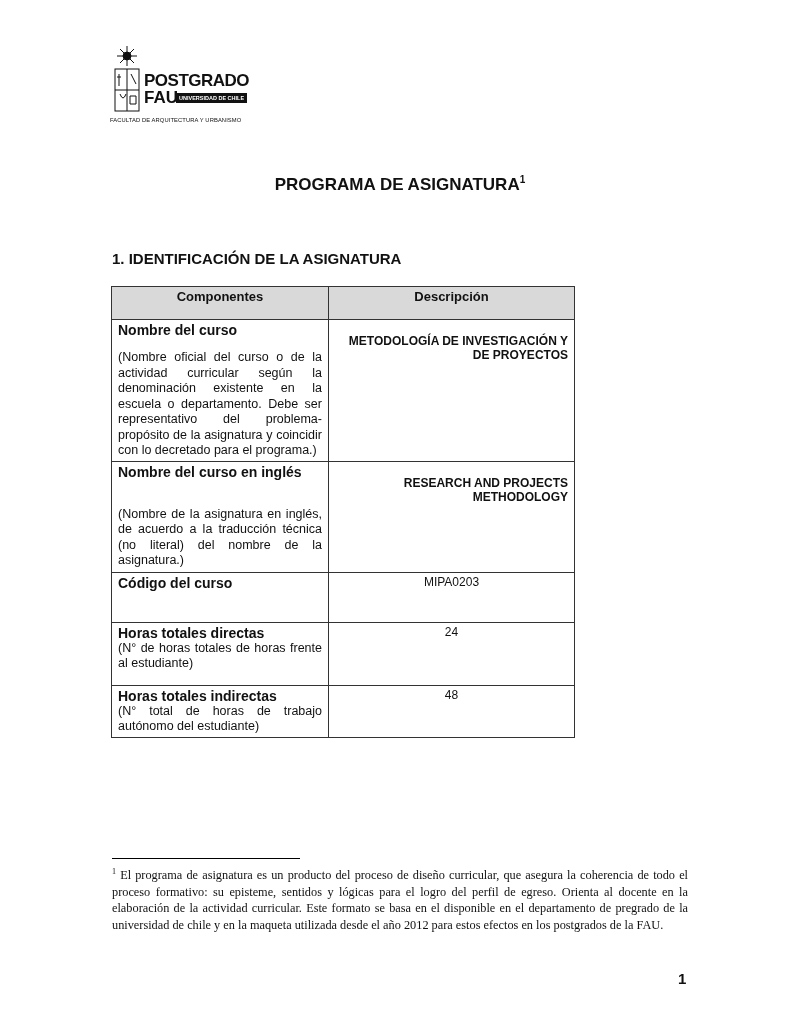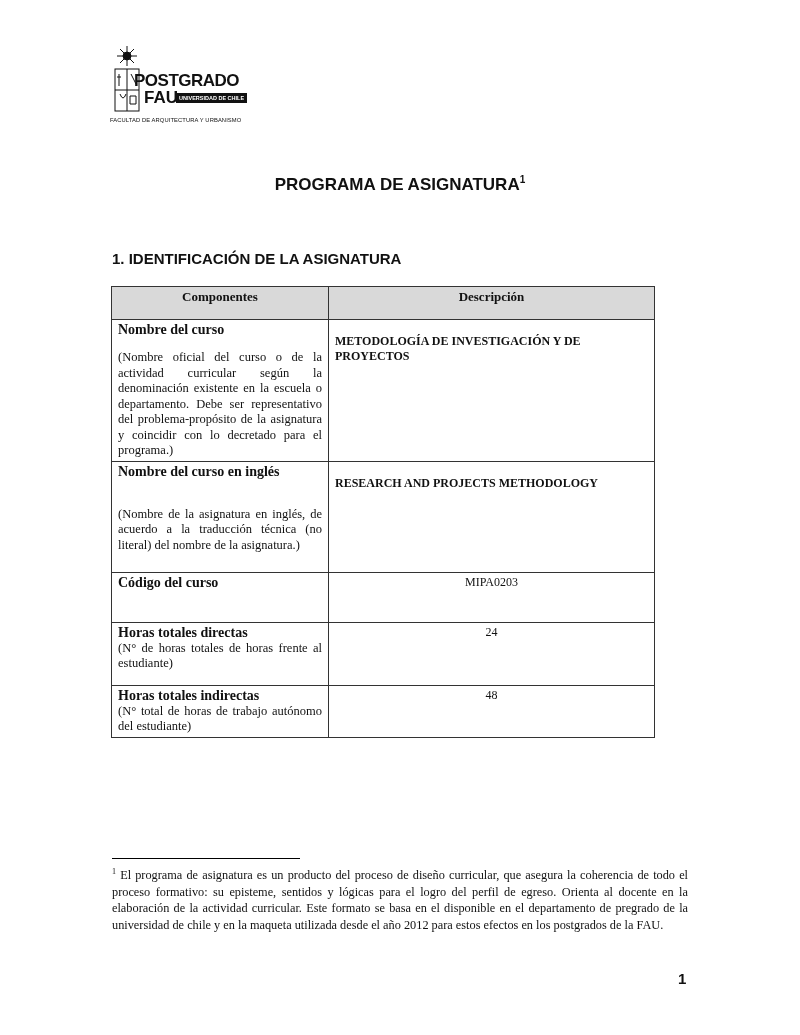--- a/index.html
+++ b/index.html
@@ -1,34 +1,34 @@
 <!DOCTYPE html>
 <html><head>
 <meta charset="utf-8">
 <style>
   html, body { margin:0; padding:0; background:#ffffff; }
   body { width:800px; height:1035px; position:relative; overflow:hidden; font-family:"Liberation Sans", sans-serif; color:#111; }
   .logo { position:absolute; left:110px; top:44px; width:125px; height:82px; }
   .logo-emblem { position:absolute; left:2px; top:0; width:30px; height:70px; }
-  .logo-title { position:absolute; left:24px; top:28px; font-weight:bold; font-size:17px; letter-spacing:-0.5px; line-height:17px; font-family:"Liberation Sans", sans-serif; }
+  .logo-title { position:absolute; left:34px; top:28px; font-weight:bold; font-size:17px; letter-spacing:-0.5px; line-height:17px; font-family:"Liberation Sans", sans-serif; }
   .logo-fau { position:absolute; left:34px; top:45px; font-weight:bold; font-size:17px; line-height:17px;text-align:center; }
   .logo-uchile { position:absolute; left:66px; top:49px; background:#111; color:#fff; font-size:5.5px; font-weight:bold; padding:2px 3px; white-space:nowrap; }
   .logo-fac { position:absolute; left:0; top:73px; font-size:5.8px; white-space:nowrap; letter-spacing:0.1px; }
 
   .main-title { position:absolute; left:0; width:800px; top:174px; text-align:center; font-weight:bold; font-size:17px; }
   .main-title sup { font-size:10px; }
   .section-title { position:absolute; left:112px; top:250px; font-weight:bold; font-size:15px; }
 
-  table.ident { position:absolute; left:111px; top:286px; width:544px; border-collapse:collapse; table-layout:fixed; font-size:12.5px;font-family:Liberation Serif, serif; }
+  table.ident { position:absolute; left:111px; top:286px; width:464px; border-collapse:collapse; table-layout:fixed; font-size:12.5px; }
   table.ident td, table.ident th { border:1.5px solid #333; vertical-align:top; padding:2px 6px; }
   table.ident th { background:#d9d9d9; font-weight:bold; font-size:13px; text-align:center; height:28px; padding-top:2px; }
   .col-a { width:217px; }
   .comp-label { font-weight:bold; font-size:14px; display:block; }
   .comp-help { font-size:12.5px; text-align:justify; display:block; line-height:15.5px; }
-  .desc-bold { font-weight:bold; text-align:left; font-size:12px;margin-top:43px; }
+  .desc-bold { font-weight:bold; text-align:right; font-size:12px;margin-top:43px; }
   .desc-plain { text-align:center; font-size:12px; }
 
   .fn-rule { position:absolute; left:112px; top:858px; width:188px; border-top:1px solid #000; }
   .footnote { position:absolute; left:112px; top:864px; width:576px; font-family:"Liberation Serif", serif; font-size:12.3px; line-height:16.5px; text-align:justify; }
   .footnote sup { font-size:8px; }
   .page-num { position:absolute; left:678px; top:970px; font-weight:bold; font-size:15px; }
 </style>
 </head>
 <body>
 

